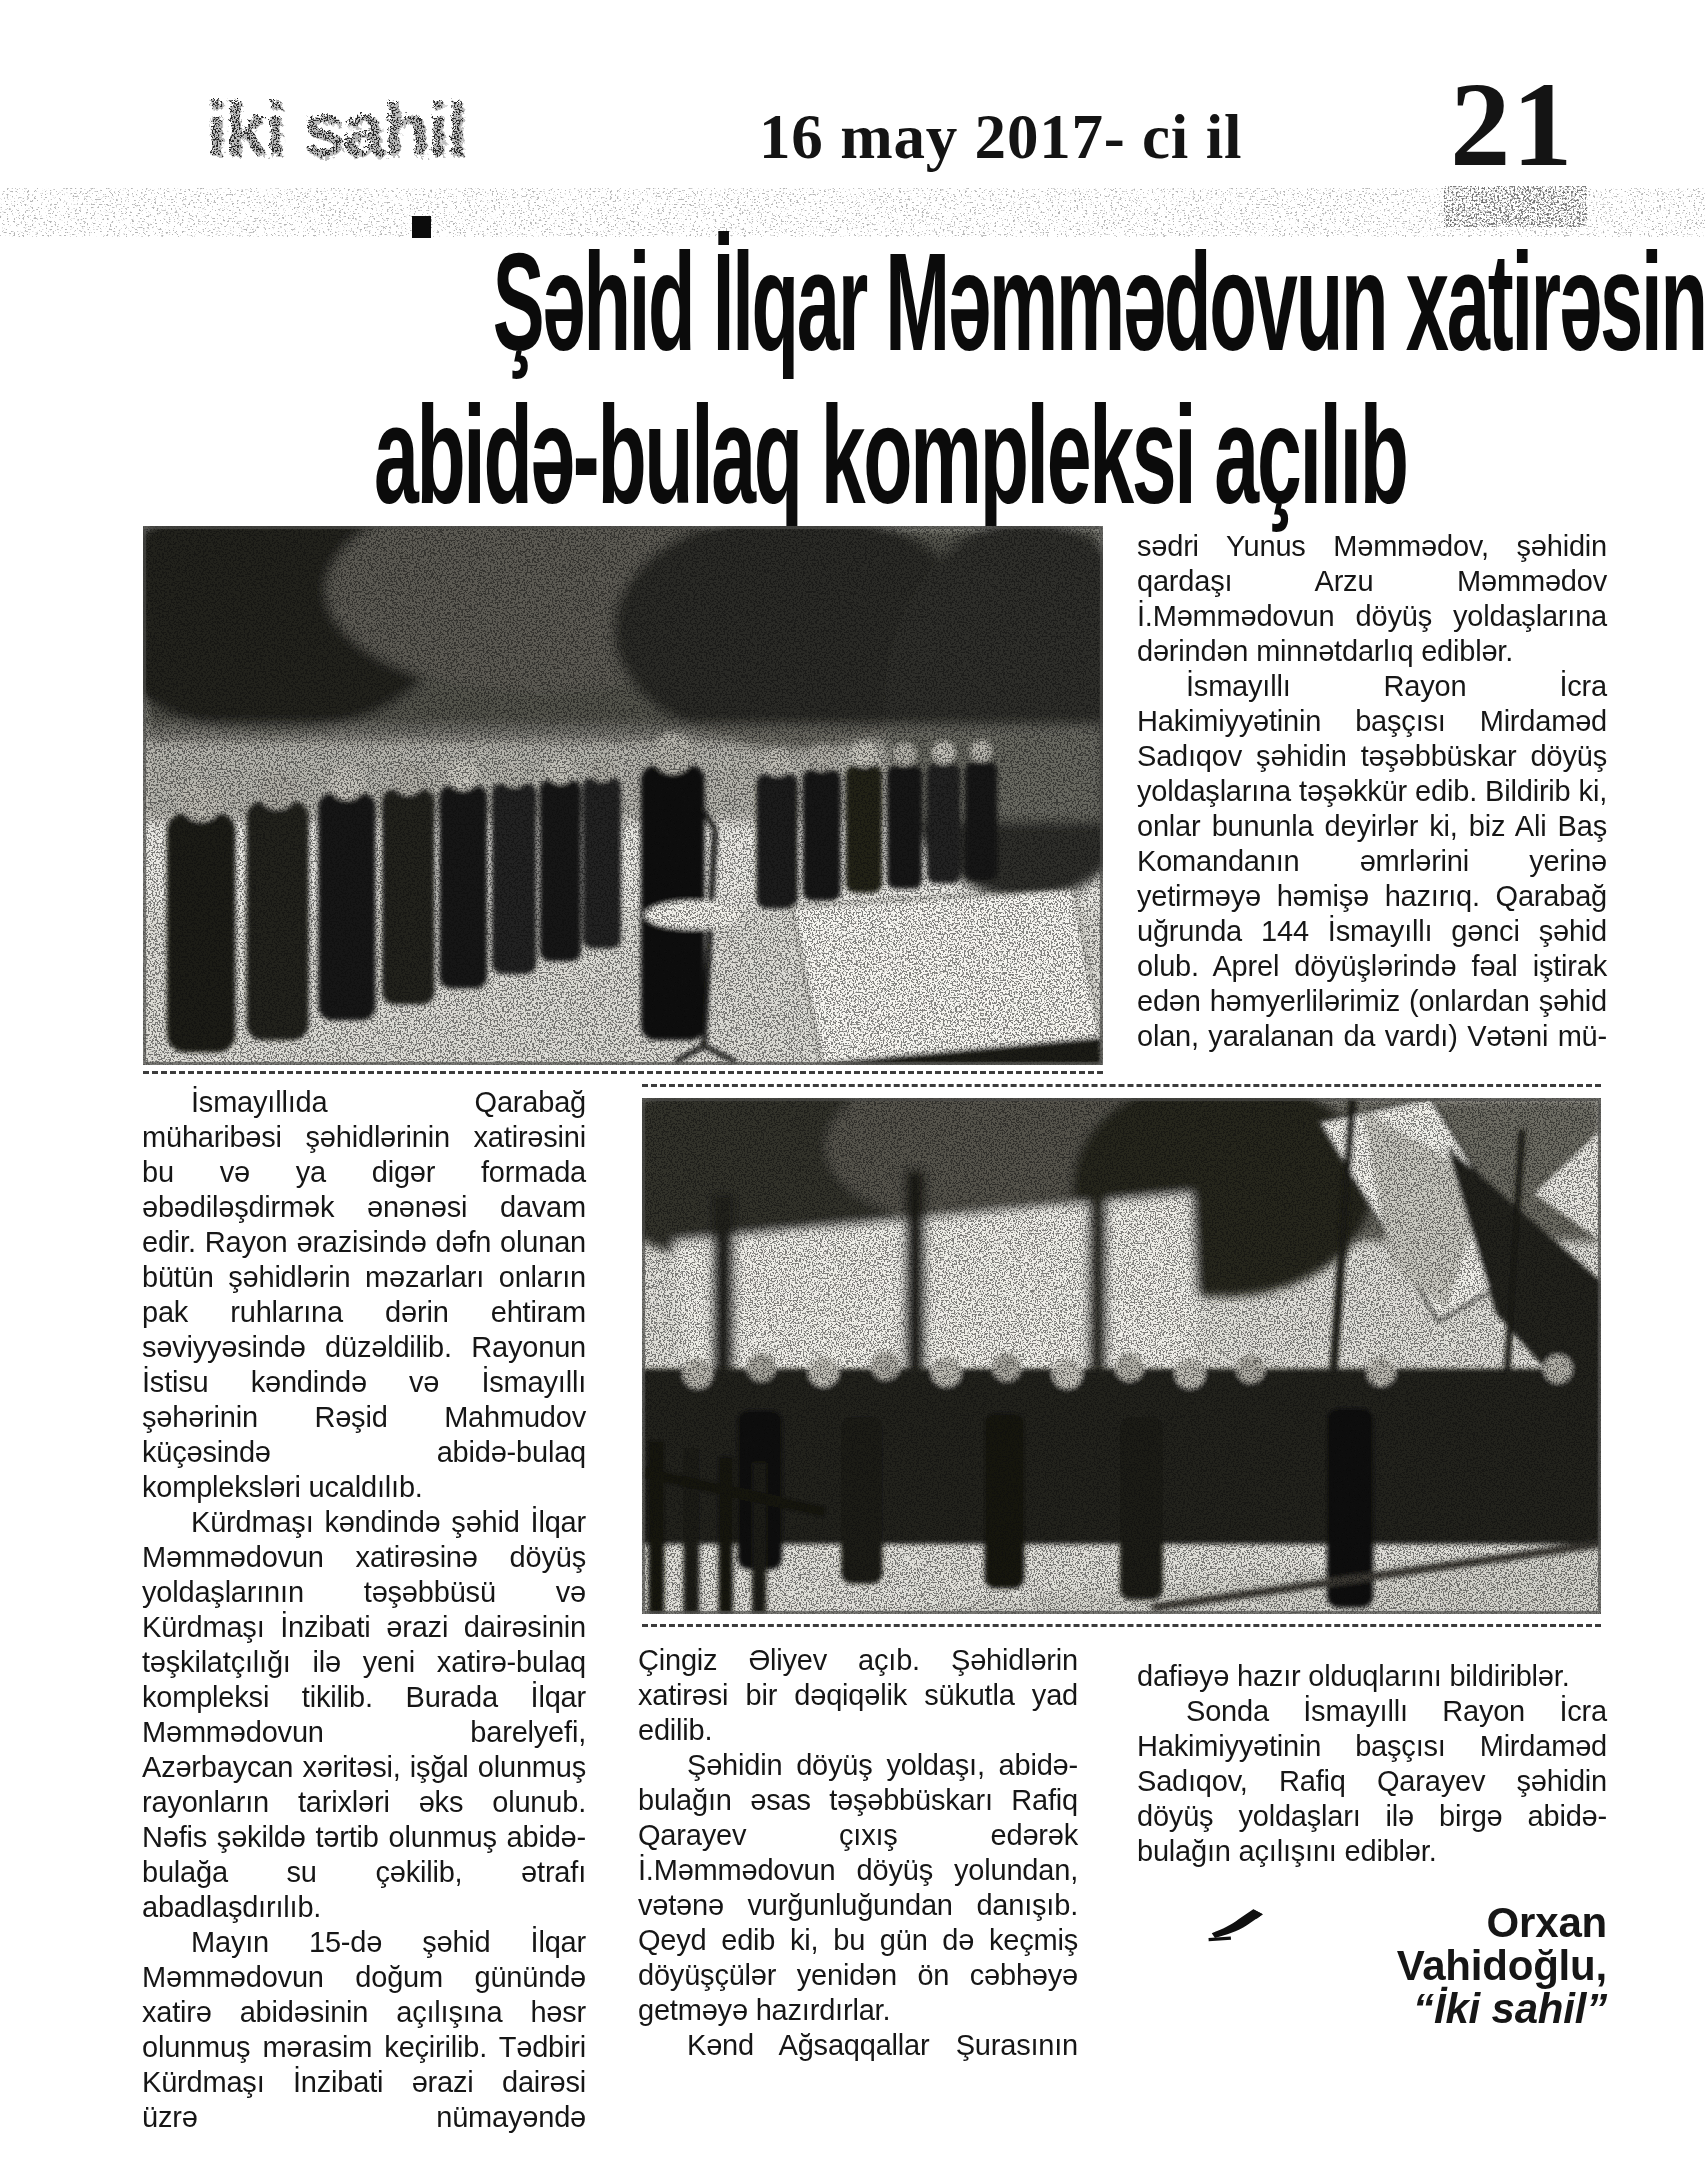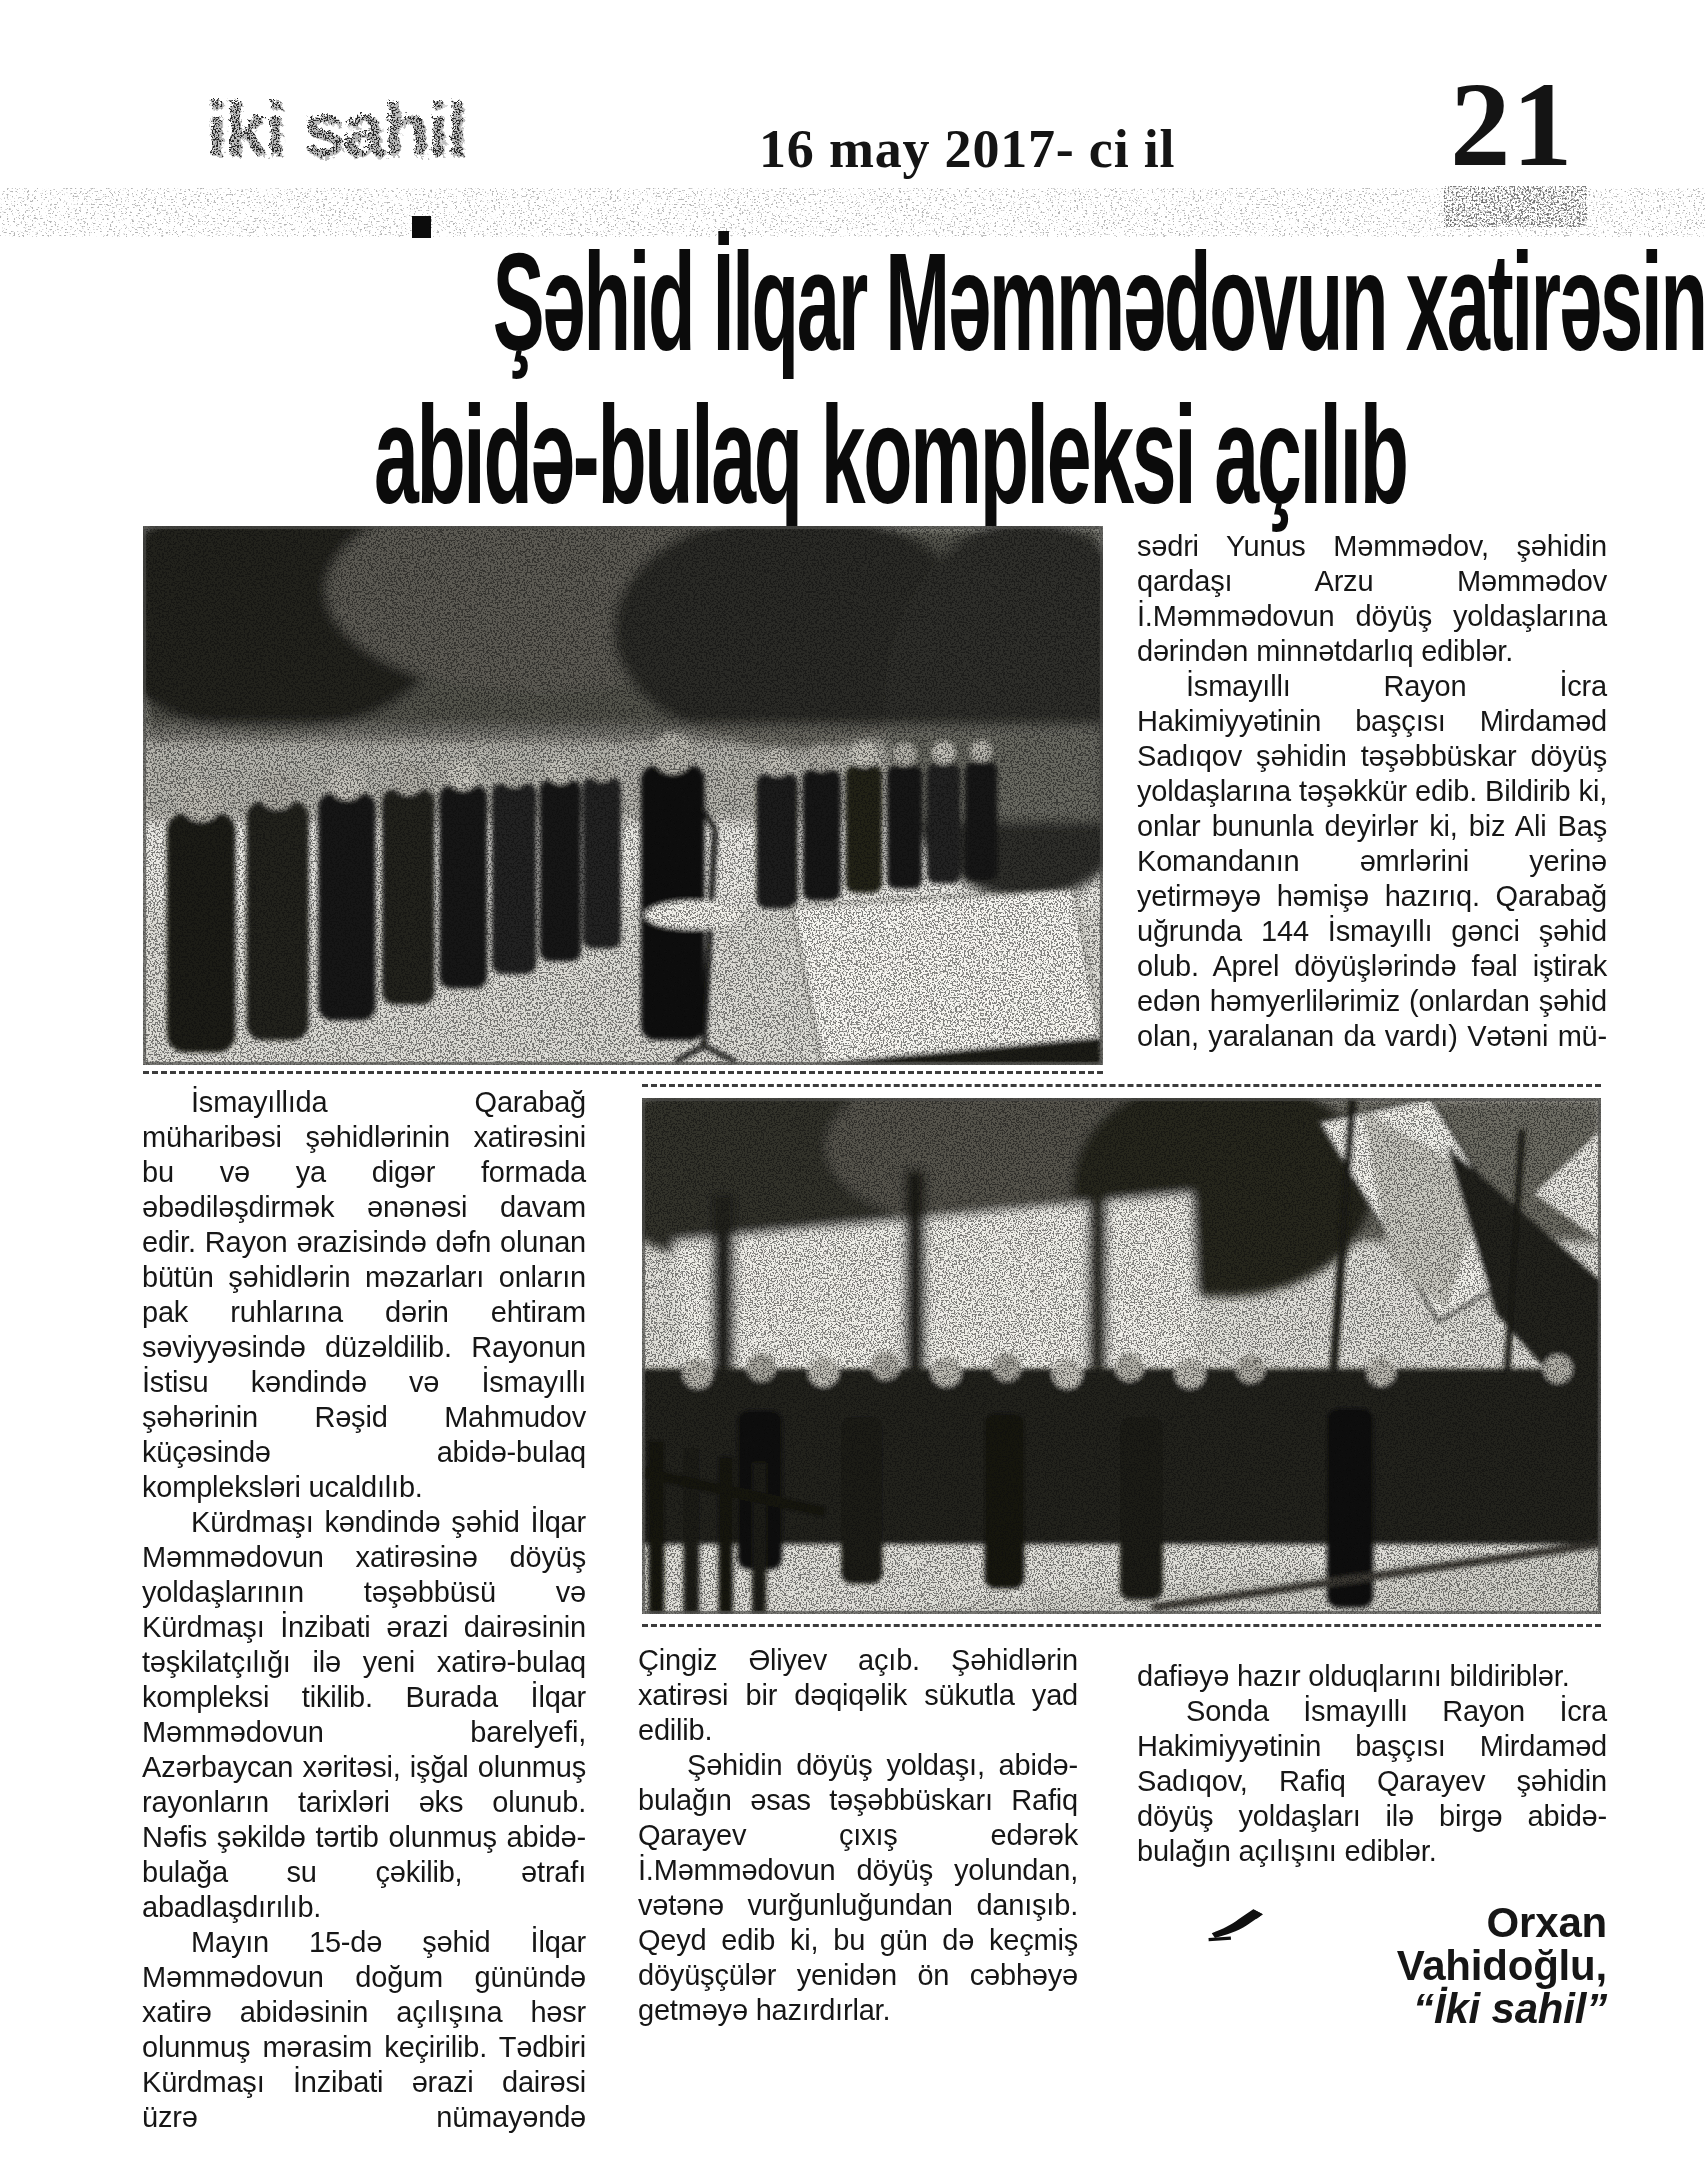--- a/index.html
+++ b/index.html
@@ -6,23 +6,23 @@
   body {
     width:1705px; height:2172px; position:relative;
     background:#ffffff; color:#141414;
     font-family:"Liberation Sans", sans-serif;
   }
   .abs { position:absolute; }
 
   
   #logo { left:204px; top:88px; width:327px; height:88px; }
   #date {
-    left:759px; top:118px; width:478px;
+    left:759px; top:101px; width:478px;
     font-family:"Liberation Serif", serif; font-weight:bold;
-    font-size:54px; letter-spacing:0.8px; white-space:nowrap;
+    font-size:63px; letter-spacing:0.8px; white-space:nowrap;
   }
   #pagenum {
     left:1450px; top:58px; width:175px;
     font-family:"Liberation Serif", serif; font-weight:bold;
     font-size:121px; line-height:1.1; letter-spacing:1.6px;
   }
   .speckle { opacity:.9; }
   #speckle-band { left:0; top:188px; width:1705px; height:49px; }
   #speckle-21 { left:1444px; top:186px; width:143px; height:41px; }
   #black-mark { left:412px; top:216px; width:19px; height:21.5px; background:#0c0c0c; }
@@ -275,20 +275,21 @@
 
 <div class="abs col" id="left-col">
   <p>İsmayıllıda Qarabağ müharibəsi şəhidlərinin xatirəsini bu və ya digər formada əbədiləşdirmək ənənəsi davam edir. Rayon ərazisində dəfn olunan bütün şəhidlərin məzarları onların pak ruhlarına dərin ehtiram səviyyəsində düzəldilib. Rayonun İstisu kəndində və İsmayıllı şəhərinin Rəşid Mahmudov küçəsində abidə-bulaq kompleksləri ucaldılıb.</p>
   <p>Kürdmaşı kəndində şəhid İlqar Məmmədovun xatirəsinə döyüş yoldaşlarının təşəbbüsü və Kürdmaşı İnzibati ərazi dairəsinin təşkilatçılığı ilə yeni xatirə-bulaq kompleksi tikilib. Burada İlqar Məmmədovun barelyefi, Azərbaycan xəritəsi, işğal olunmuş rayonların tarixləri əks olunub. Nəfis şəkildə tərtib olunmuş abidə-bulağa su çəkilib, ətrafı abadlaşdırılıb.</p>
   <p class="spread">Mayın 15-də şəhid İlqar Məmmədovun doğum günündə xatirə abidəsinin açılışına həsr olunmuş mərasim keçirilib. Tədbiri Kürdmaşı İnzibati ərazi dairəsi üzrə nümayəndə</p>
 </div>
 
 <div class="abs col" id="mid-col">
   <p class="cont">Çingiz Əliyev açıb. Şəhidlərin xatirəsi bir dəqiqəlik sükutla yad edilib.</p>
   <p>Şəhidin döyüş yoldaşı, abidə-bulağın əsas təşəbbüskarı Rafiq Qarayev çıxış edərək İ.Məmmədovun döyüş yolundan, vətənə vurğunluğundan danışıb. Qeyd edib ki, bu gün də keçmiş döyüşçülər yenidən ön cəbhəyə getməyə hazırdırlar.</p>
+  <p class="spread">Kənd Ağsaqqallar Şurasının</p>
 </div>
 
 <div class="abs col" id="right-top-col">
   <p class="cont">sədri Yunus Məmmədov, şəhidin qardaşı Arzu Məmmədov İ.Məmmədovun döyüş yoldaşlarına dərindən minnətdarlıq ediblər.</p>
   <p class="spread">İsmayıllı Rayon İcra Hakimiyyətinin başçısı Mirdaməd Sadıqov şəhidin təşəbbüskar döyüş yoldaşlarına təşəkkür edib. Bildirib ki, onlar bununla deyirlər ki, biz Ali Baş Komandanın əmrlərini yerinə yetirməyə həmişə hazırıq. Qarabağ uğrunda 144 İsmayıllı gənci şəhid olub. Aprel döyüşlərində fəal iştirak edən həmyerlilərimiz (onlardan şəhid olan, yaralanan da vardı) Vətəni mü-</p>
 </div>
 
 <div class="abs col" id="right-bot-col">
   <p class="cont">dafiəyə hazır olduqlarını bildiriblər.</p>
   <p>Sonda İsmayıllı Rayon İcra Hakimiyyətinin başçısı Mirdaməd Sadıqov, Rafiq Qarayev şəhidin döyüş yoldaşları ilə birgə abidə-bulağın açılışını ediblər.</p>

